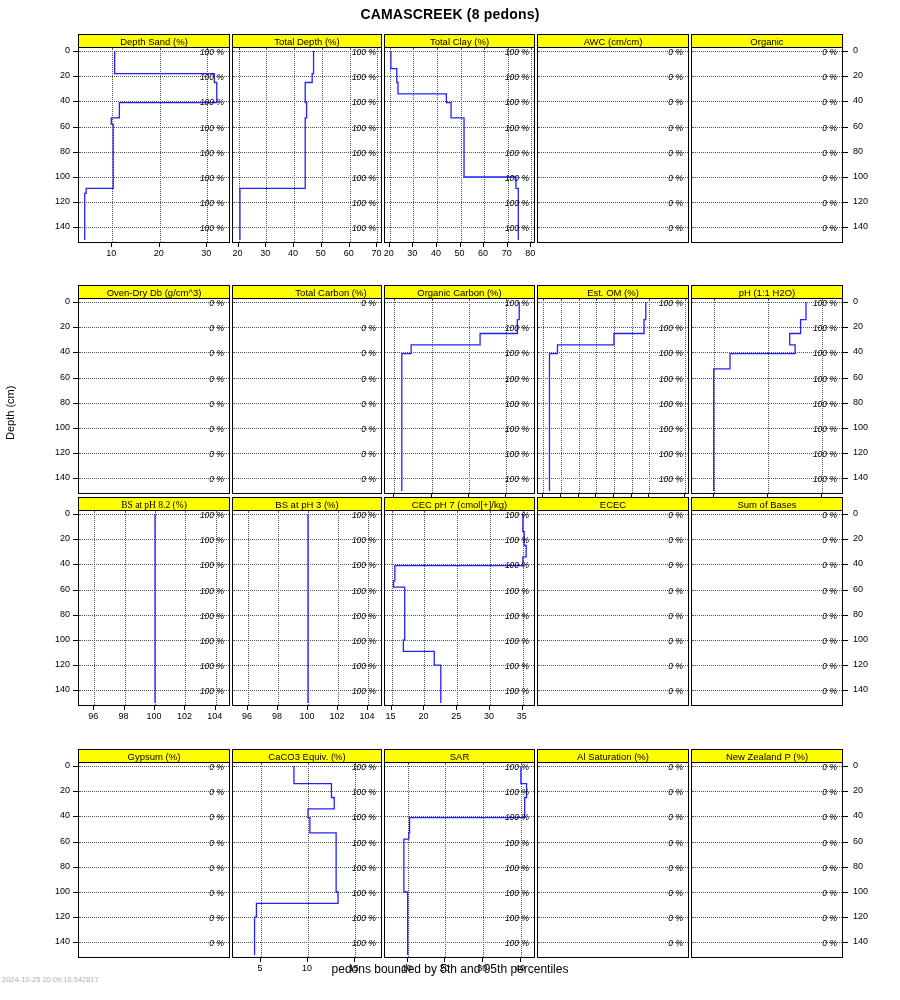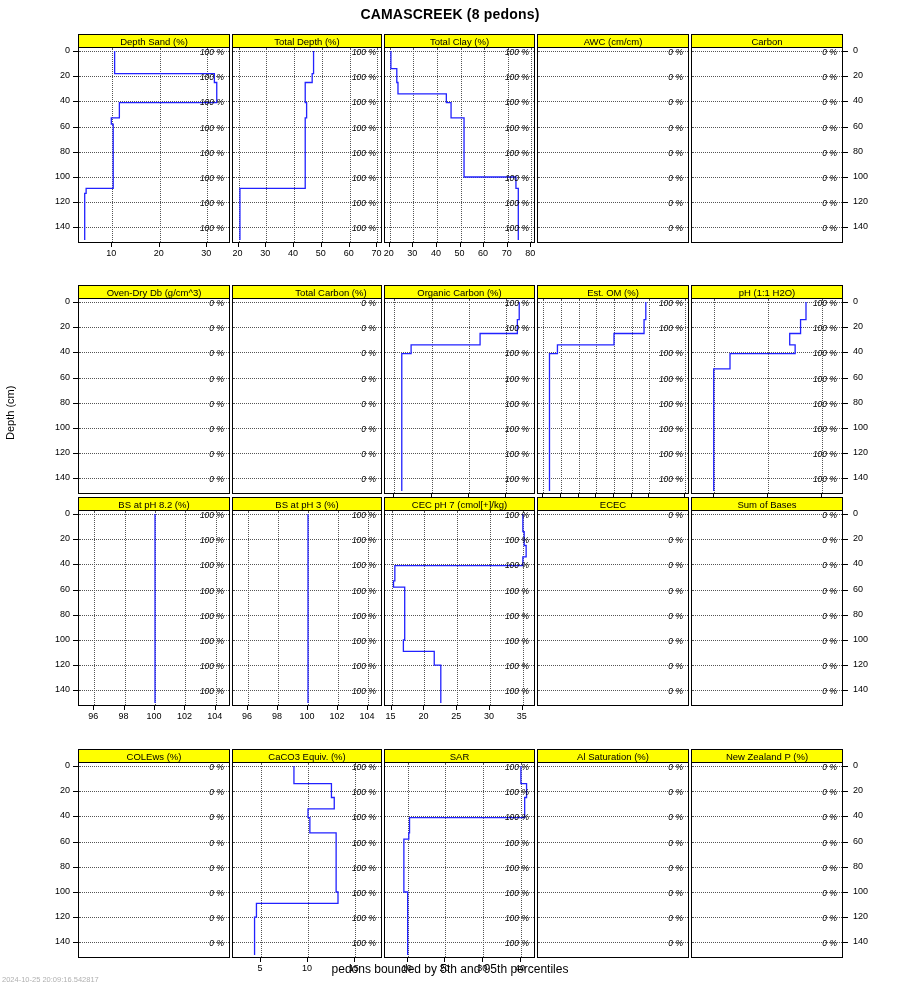--- a/index.html
+++ b/index.html
@@ -203,21 +203,21 @@
       <div class="pctlab" style="left: 102px; width: 44px; top: 13px;">0 %</div>
       <div class="pctlab" style="left: 102px; width: 44px; top: 38.2px;">0 %</div>
       <div class="pctlab" style="left: 102px; width: 44px; top: 63.4px;">0 %</div>
       <div class="pctlab" style="left: 102px; width: 44px; top: 88.6px;">0 %</div>
       <div class="pctlab" style="left: 102px; width: 44px; top: 113.8px;">0 %</div>
       <div class="pctlab" style="left: 102px; width: 44px; top: 139px;">0 %</div>
       <div class="pctlab" style="left: 102px; width: 44px; top: 164.2px;">0 %</div>
       <div class="pctlab" style="left: 102px; width: 44px; top: 189.4px;">0 %</div>
     </div>
     <div class="panel" style="left: 691px; top: 34px; width: 152px; height: 209px;">
-      <div class="panel-header" style="background: rgb(255, 255, 0);">Carbon</div>
+      <div class="panel-header" style="background: rgb(255, 255, 0);">Organic</div>
       <div class="plotbox" style="top: 14px; height: 195px;">
         <div class="gl-h" style="top: 3px;"></div>
         <div class="gl-h" style="top: 28.2px;"></div>
         <div class="gl-h" style="top: 53.4px;"></div>
         <div class="gl-h" style="top: 78.6px;"></div>
         <div class="gl-h" style="top: 103.8px;"></div>
         <div class="gl-h" style="top: 129px;"></div>
         <div class="gl-h" style="top: 154.2px;"></div>
         <div class="gl-h" style="top: 179.4px;"></div>
       </div>
@@ -389,21 +389,21 @@
     </div>
     <div class="xaxis" style="left: 691px; top: 494px; width: 152px;">
       <div class="xtickmark" style="left: 21.7143px; top: 0px; height: 4px;"></div>
       <div class="xtick" style="left: 6.71429px; top: 5px; width: 30px;">8.5</div>
       <div class="xtickmark" style="left: 76px; top: 0px; height: 4px;"></div>
       <div class="xtick" style="left: 61px; top: 5px; width: 30px;">9</div>
       <div class="xtickmark" style="left: 130.286px; top: 0px; height: 4px;"></div>
       <div class="xtick" style="left: 115.286px; top: 5px; width: 30px;">9.5</div>
     </div>
     <div class="panel" style="left: 78px; top: 497px; width: 152px; height: 209px;">
-      <div class="panel-header" style="background: rgb(255, 255, 0);">BS at pH 8.2 (%)</div>
+      <div class="panel-header" style="background: rgb(255, 255, 0); font-family: Liberation Serif, serif;">BS at pH 8.2 (%)</div>
       <div class="plotbox" style="top: 14px; height: 195px;">
         <div class="gl-h" style="top: 3px;"></div>
         <div class="gl-h" style="top: 28.2px;"></div>
         <div class="gl-h" style="top: 53.4px;"></div>
         <div class="gl-h" style="top: 78.6px;"></div>
         <div class="gl-h" style="top: 103.8px;"></div>
         <div class="gl-h" style="top: 129px;"></div>
         <div class="gl-h" style="top: 154.2px;"></div>
         <div class="gl-h" style="top: 179.4px;"></div>
         <div class="gl-v" style="left: 15.2px;"></div>
@@ -554,21 +554,21 @@
       <div class="pctlab" style="left: 102px; width: 44px; top: 13px;">0 %</div>
       <div class="pctlab" style="left: 102px; width: 44px; top: 38.2px;">0 %</div>
       <div class="pctlab" style="left: 102px; width: 44px; top: 63.4px;">0 %</div>
       <div class="pctlab" style="left: 102px; width: 44px; top: 88.6px;">0 %</div>
       <div class="pctlab" style="left: 102px; width: 44px; top: 113.8px;">0 %</div>
       <div class="pctlab" style="left: 102px; width: 44px; top: 139px;">0 %</div>
       <div class="pctlab" style="left: 102px; width: 44px; top: 164.2px;">0 %</div>
       <div class="pctlab" style="left: 102px; width: 44px; top: 189.4px;">0 %</div>
     </div>
     <div class="panel" style="left: 78px; top: 749px; width: 152px; height: 209px;">
-      <div class="panel-header" style="background: rgb(255, 255, 0);">COLEws (%)</div>
+      <div class="panel-header" style="background: rgb(255, 255, 0);">Gypsum (%)</div>
       <div class="plotbox" style="top: 14px; height: 195px;">
         <div class="gl-h" style="top: 3px;"></div>
         <div class="gl-h" style="top: 28.2px;"></div>
         <div class="gl-h" style="top: 53.4px;"></div>
         <div class="gl-h" style="top: 78.6px;"></div>
         <div class="gl-h" style="top: 103.8px;"></div>
         <div class="gl-h" style="top: 129px;"></div>
         <div class="gl-h" style="top: 154.2px;"></div>
         <div class="gl-h" style="top: 179.4px;"></div>
       </div>

